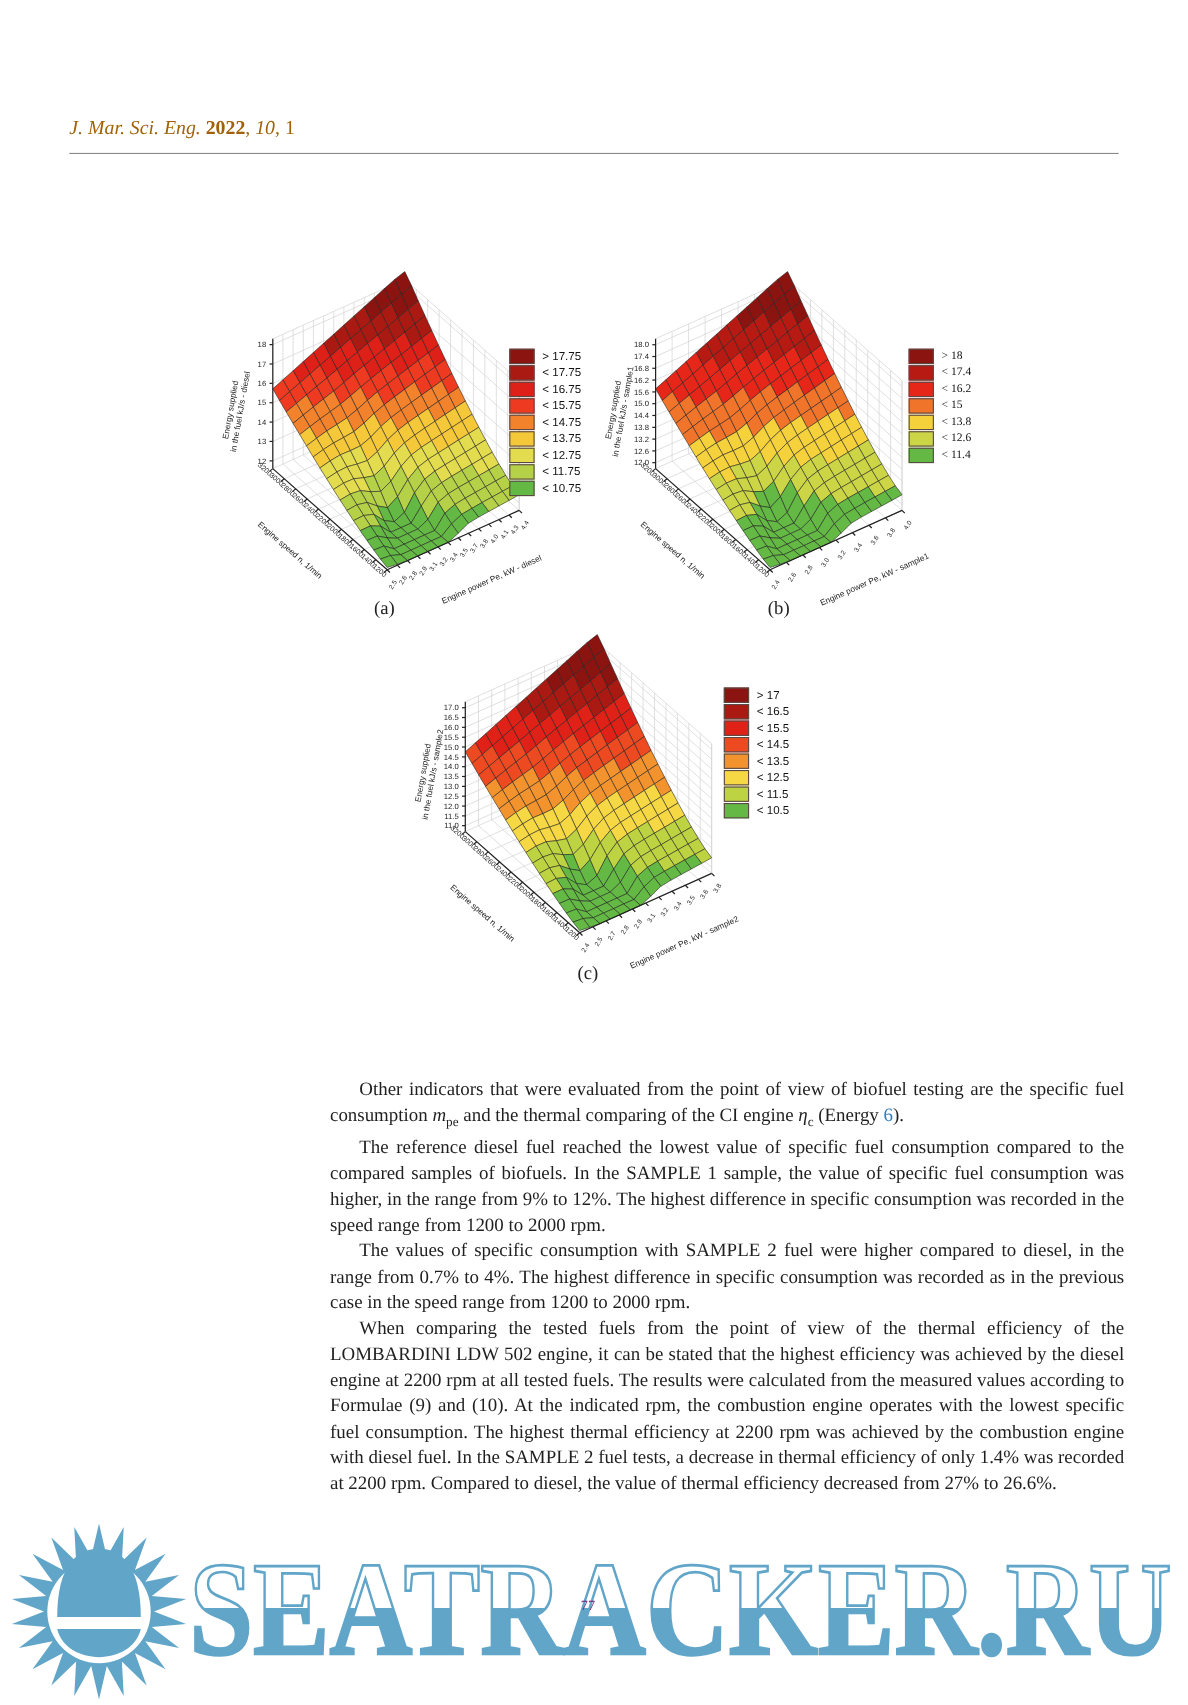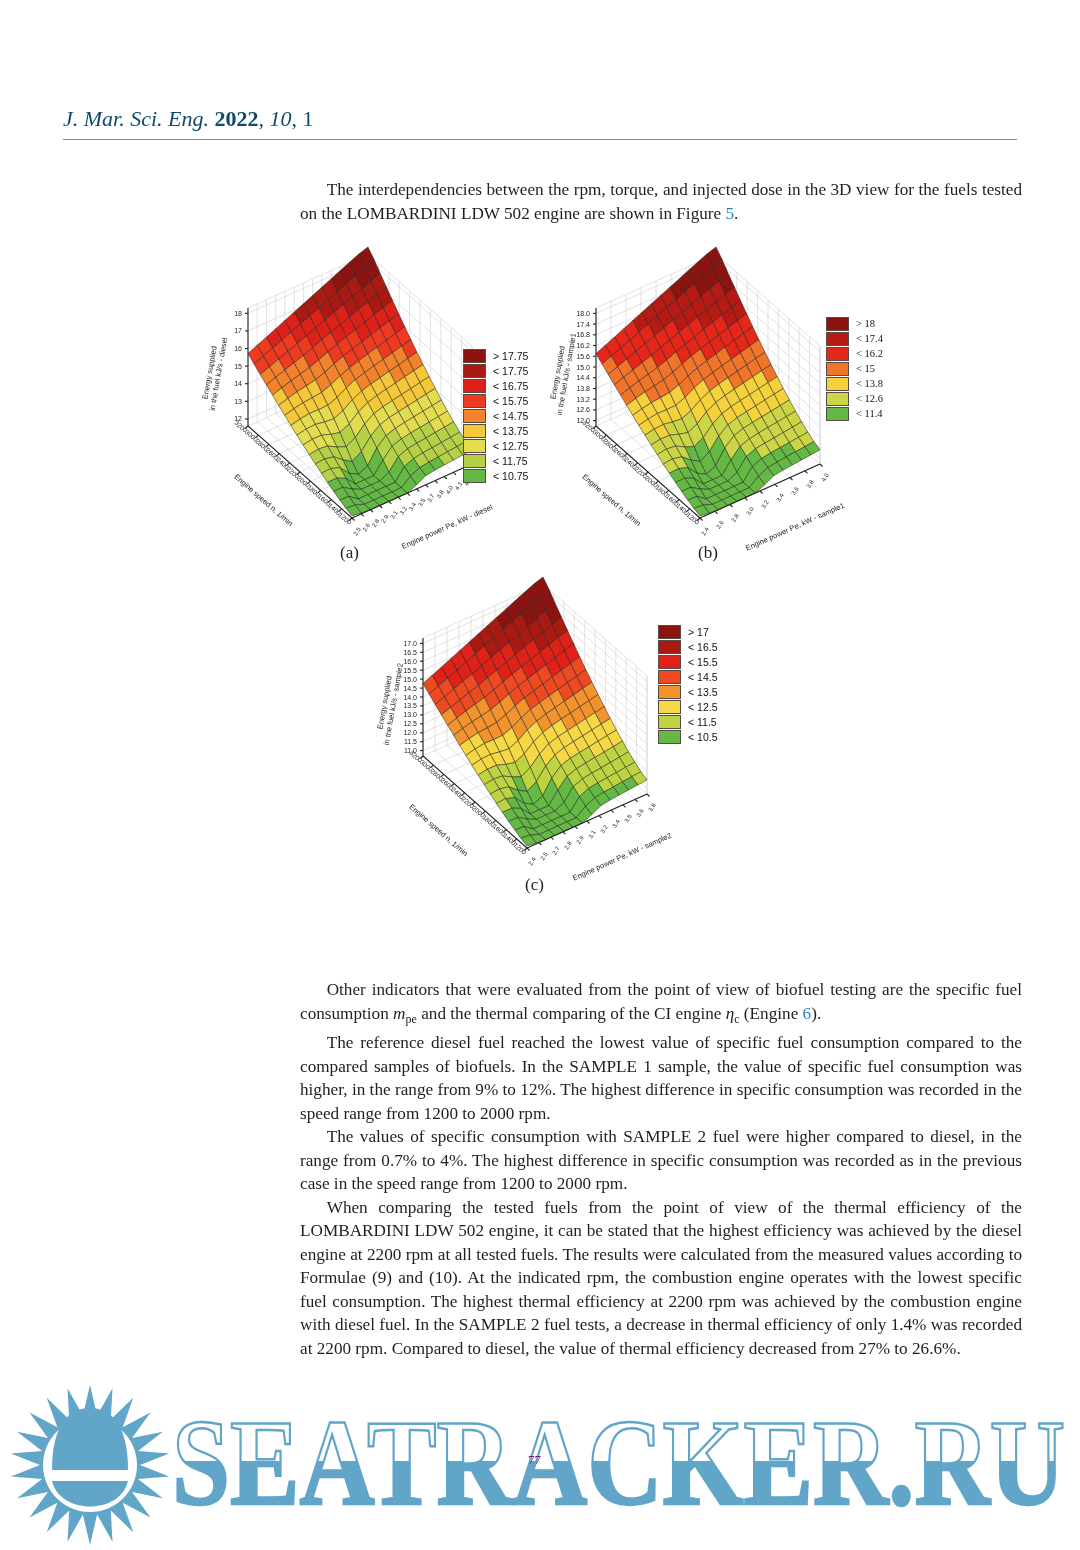--- a/index.html
+++ b/index.html
@@ -1,18 +1,18 @@
 <!DOCTYPE html>
 <html><head>
 <meta charset="utf-8">
 <style>
   html,body{margin:0;padding:0;background:#fff;}
   .page{position:relative;width:1080px;height:1550px;background:#fff;overflow:hidden;
         font-family:"Liberation Serif", serif;color:#1f1f1f;}
-  .journal-header{position:absolute;left:63px;top:106px;font-size:22px;color:#0c4a6e;}
+  .journal-header{position:absolute;left:63px;top:106px;font-size:18px;color:#a16207;}
   .header-rule{position:absolute;left:63px;top:139px;width:954px;border-top:1.2px solid #8a8a8a;}
   .body-text{position:absolute;left:300px;width:722px;font-size:17.2px;line-height:23.5px;
              text-align:justify;}
   .body-text p{margin:0;text-indent:1.55em;}
   .caption{position:absolute;left:300px;width:722px;font-size:15.8px;line-height:24.5px;text-align:justify;}
   .rt-i{font-style:italic;}
   .rt-b{font-weight:bold;}
   .rt-sub{vertical-align:sub;font-size:0.70em;}
   .rt-link{color:#2f7ec1;}
   svg{overflow:visible;}
@@ -25,23 +25,20 @@
   .watermark{position:absolute;left:0;top:1380px;z-index:2;}
 </style>
 </head>
 <body>
 
 <div class="page">
 
   <div class="journal-header"><span class="rt-i">J. Mar. Sci. Eng. </span><span class="rt-b">2022</span><span>, </span><span class="rt-i">10</span><span>, 1</span></div>
   <div class="header-rule"></div>
 
-  <div class="body-text" style="top:178px;">
-    <p><span>The interdependencies between the rpm, torque, and injected dose in the 3D view for the fuels tested on the LOMBARDINI LDW 502 engine are shown in Figure </span><span class="rt-link">5</span><span>.</span></p>
-  </div>
 
   <svg class="plot" style="left:182px;top:250px;" width="330" height="300">
       <g stroke="#cfcfcf" stroke-width="0.6" fill="none">
         <line x1="170.0" y1="268.0" x2="290.0" y2="214.0"></line>
         <line x1="290.0" y1="214.0" x2="290.0" y2="96.0"></line>
         <line x1="159.6" y1="258.8" x2="279.6" y2="204.8"></line>
         <line x1="279.6" y1="204.8" x2="279.6" y2="86.8"></line>
         <line x1="149.2" y1="249.6" x2="269.2" y2="195.6"></line>
         <line x1="269.2" y1="195.6" x2="269.2" y2="77.6"></line>
         <line x1="138.8" y1="240.4" x2="258.8" y2="186.4"></line>
@@ -397,21 +394,21 @@
         <text text-anchor="end" font-size="6px" transform="translate(262.0769230769231,241.6153846153846) rotate(-58)">3.8</text>
         <text text-anchor="end" font-size="6px" transform="translate(271.3076923076923,237.46153846153845) rotate(-58)">4.0</text>
         <text text-anchor="end" font-size="6px" transform="translate(280.53846153846155,233.30769230769232) rotate(-58)">4.1</text>
         <text text-anchor="end" font-size="6px" transform="translate(289.7692307692308,229.15384615384616) rotate(-58)">4.3</text>
         <text text-anchor="end" font-size="6px" transform="translate(299,225) rotate(-58)">4.4</text>
         <text text-anchor="middle" font-size="7.5px" transform="translate(80,252) rotate(41)">Engine speed n, 1/min</text>
         <text text-anchor="middle" font-size="7.5px" transform="translate(266,279) rotate(-24)">Engine power Pe, kW - diesel</text>
         <text text-anchor="middle" font-size="7.5px" transform="translate(30,123) rotate(-80)"><tspan x="0" dy="0">Energy supplied</tspan><tspan x="0" dy="9">in the fuel kJ/s - diesel</tspan></text>
       </g>
     </svg>
-  <div class="legend" style="left:463px;top:316px;margin-top:32px;">
+  <div class="legend" style="left:463px;top:316px;">
       <div class="legend-row">
         <span class="legend-swatch" style="background: rgb(139, 20, 16);"></span>
         <span>&gt; 17.75</span>
       </div>
       <div class="legend-row">
         <span class="legend-swatch" style="background: rgb(171, 26, 18);"></span>
         <span>&lt; 17.75</span>
       </div>
       <div class="legend-row">
         <span class="legend-swatch" style="background: rgb(221, 32, 24);"></span>
@@ -1252,21 +1249,21 @@
         <span>&lt; 10.5</span>
       </div>
     </div>
 
   <div class="panel-label" style="left:340px;top:543px;">(a)</div>
   <div class="panel-label" style="left:698px;top:543px;">(b)</div>
   <div class="panel-label" style="left:525px;top:875px;">(c)</div>
 
 
   <div class="body-text" style="top:978px;">
-    <p><span>Other indicators that were evaluated from the point of view of biofuel testing are the specific fuel consumption </span><span class="rt-i">m</span><span class="rt-sub">pe</span><span> and the thermal comparing of the CI engine </span><span class="rt-i">η</span><span class="rt-sub">c</span><span> (Engine </span><span class="rt-link">6</span><span>).</span></p>
+    <p><span>Other indicators that were evaluated from the point of view of biofuel testing are the specific fuel consumption </span><span class="rt-i">m</span><span class="rt-sub">pe</span><span> and the thermal comparing of the CI engine </span><span class="rt-i">η</span><span class="rt-sub">c</span><span> (Energy </span><span class="rt-link">6</span><span>).</span></p>
     <p><span>The reference diesel fuel reached the lowest value of specific fuel consumption compared to the compared samples of biofuels. In the SAMPLE 1 sample, the value of specific fuel consumption was higher, in the range from 9% to 12%. The highest difference in specific consumption was recorded in the speed range from 1200 to 2000 rpm.</span></p>
     <p><span>The values of specific consumption with SAMPLE 2 fuel were higher compared to diesel, in the range from 0.7% to 4%. The highest difference in specific consumption was recorded as in the previous case in the speed range from 1200 to 2000 rpm.</span></p>
     <p><span>When comparing the tested fuels from the point of view of the thermal efficiency of the LOMBARDINI LDW 502 engine, it can be stated that the highest efficiency was achieved by the diesel engine at 2200 rpm at all tested fuels. The results were calculated from the measured values according to Formulae (9) and (10). At the indicated rpm, the combustion engine operates with the lowest specific fuel consumption. The highest thermal efficiency at 2200 rpm was achieved by the combustion engine with diesel fuel. In the SAMPLE 2 fuel tests, a decrease in thermal efficiency of only 1.4% was recorded at 2200 rpm. Compared to diesel, the value of thermal efficiency decreased from 27% to 26.6%.</span></p>
   </div>
 
   <svg class="watermark" width="1080" height="170">
     <defs>
       <linearGradient id="wmgrad" gradientUnits="userSpaceOnUse" x1="0" y1="32" x2="0" y2="122">
         <stop offset="0.55" stop-color="#ffffff"></stop>
         <stop offset="0.55" stop-color="#61a5c9"></stop>

